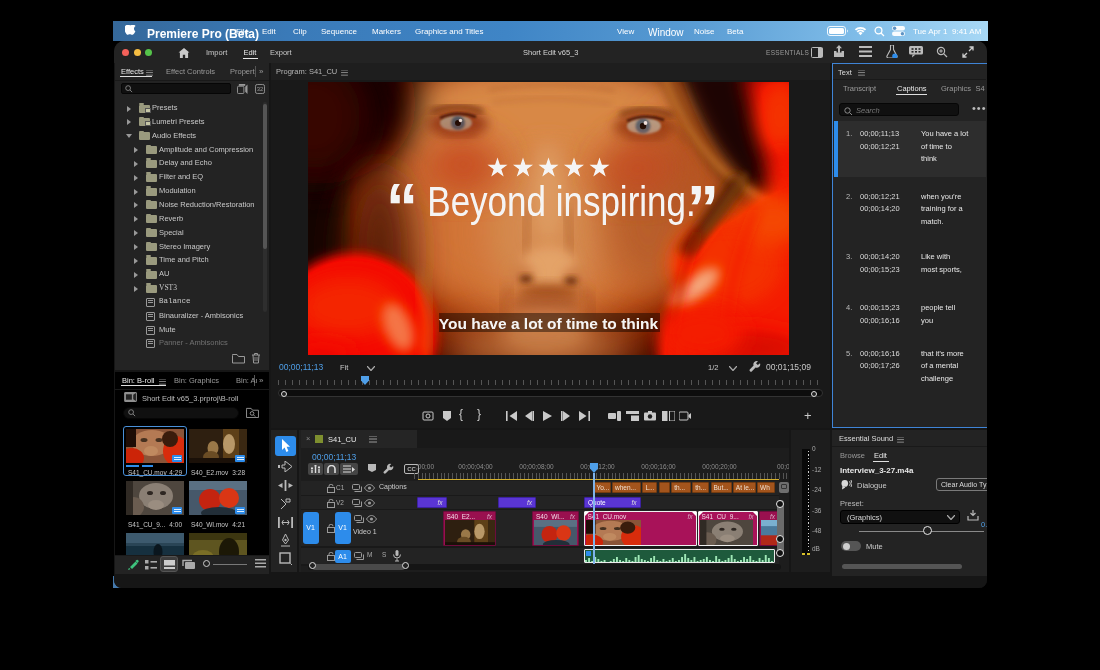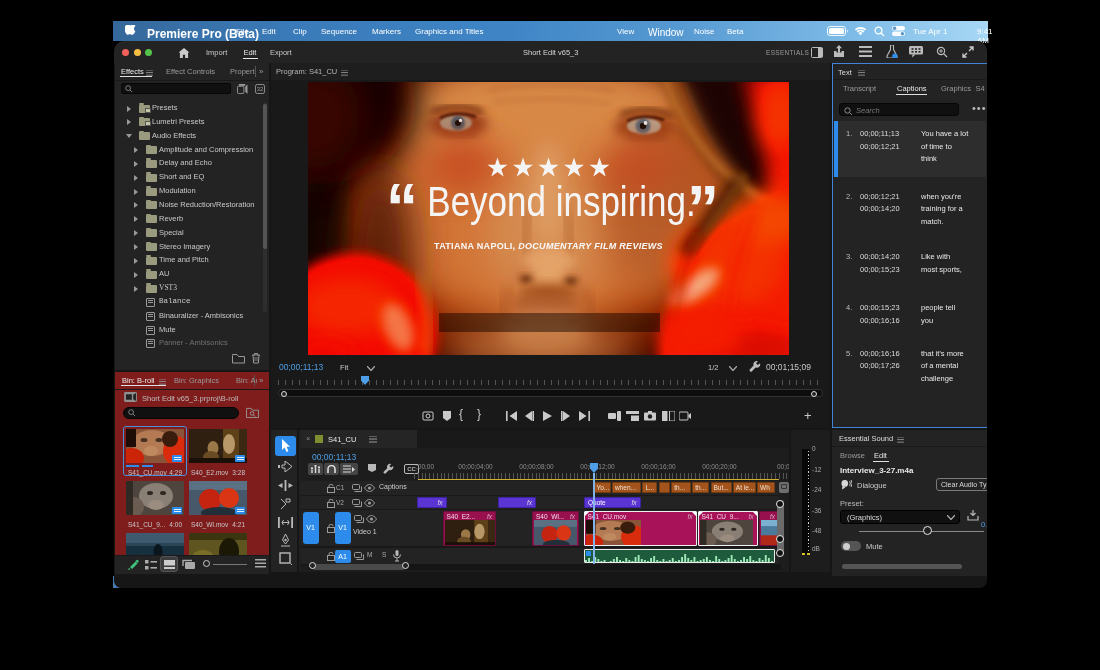--- a/index.html
+++ b/index.html
@@ -45,21 +45,21 @@
         <circle cx="4.5" cy="4.5" r="3.4" fill="none" stroke="#fff" stroke-width="1.3"></circle>
         <path d="M7 7l3 3" stroke="#fff" stroke-width="1.3"></path>
       </svg>
   <svg class="a" style="left:779px;top:5px" width="13" height="10" viewBox="0 0 13 10">
         <rect x="0" y="0" width="13" height="4.4" rx="2.2" fill="#fff" opacity=".95"></rect>
         <circle cx="2.6" cy="2.2" r="1.7" fill="#5e93c4"></circle>
         <rect x="0" y="5.6" width="13" height="4.4" rx="2.2" fill="#fff" opacity=".95"></rect>
         <circle cx="10.4" cy="7.8" r="1.7" fill="#5e93c4"></circle>
       </svg>
   <span class="a" style="left:800px;top:5.5px;font-size:8px">Tue Apr 1</span>
-  <span class="a" style="left:864px;top:5.5px;font-size:8px">9:41 AM</span>
+  <span class="a" style="left:839px;top:5.5px;font-size:8px">9:41 AM</span>
 </div>
 
 <div class="a" id="win" style="left:114px;top:41px;width:873px;height:547px;background:#161616;border-radius:10px 10px 8px 8px;overflow:hidden;font-size:7.5px">
 
   <div class="a" style="left:0;top:0;width:873px;height:22px;background:#232323"></div>
   <div class="a" style="left:8px;top:8px;width:7px;height:7px;border-radius:50%;background:#f4615a"></div>
   <div class="a" style="left:19.5px;top:8px;width:7px;height:7px;border-radius:50%;background:#f5bd42"></div>
   <div class="a" style="left:31px;top:8px;width:7px;height:7px;border-radius:50%;background:#55c34a"></div>
   <svg class="a" style="left:64px;top:6.5px" width="12" height="10" viewBox="0 0 13 12">
         <path d="M6.5 0 0 5.5h1.6V12h3.5V8h2.8v4h3.5V5.5H13z" fill="#c9c9c9"></path>
@@ -152,21 +152,21 @@
     <div class="a" style="left:31px;top:83.0px;width:11px;height:8px;background:#9a9a7e;border-radius:1px"></div>
     <div class="a" style="left:31px;top:81.5px;width:5px;height:2px;background:#9a9a7e;border-radius:1px"></div>
     <span class="tx" style="left:44px;top:81.5px;">Amplitude and Compression</span>
     <div class="a" style="left:19px;top:97.9px;width:0;height:0;border-left:4px solid #999;border-top:3px solid transparent;border-bottom:3px solid transparent"></div>
     <div class="a" style="left:31px;top:96.9px;width:11px;height:8px;background:#9a9a7e;border-radius:1px"></div>
     <div class="a" style="left:31px;top:95.4px;width:5px;height:2px;background:#9a9a7e;border-radius:1px"></div>
     <span class="tx" style="left:44px;top:95.4px;">Delay and Echo</span>
     <div class="a" style="left:19px;top:111.7px;width:0;height:0;border-left:4px solid #999;border-top:3px solid transparent;border-bottom:3px solid transparent"></div>
     <div class="a" style="left:31px;top:110.7px;width:11px;height:8px;background:#9a9a7e;border-radius:1px"></div>
     <div class="a" style="left:31px;top:109.2px;width:5px;height:2px;background:#9a9a7e;border-radius:1px"></div>
-    <span class="tx" style="left:44px;top:109.2px;">Short and EQ</span>
+    <span class="tx" style="left:44px;top:109.2px;">Filter and EQ</span>
     <div class="a" style="left:19px;top:125.6px;width:0;height:0;border-left:4px solid #999;border-top:3px solid transparent;border-bottom:3px solid transparent"></div>
     <div class="a" style="left:31px;top:124.6px;width:11px;height:8px;background:#9a9a7e;border-radius:1px"></div>
     <div class="a" style="left:31px;top:123.1px;width:5px;height:2px;background:#9a9a7e;border-radius:1px"></div>
     <span class="tx" style="left:44px;top:123.1px;">Modulation</span>
     <div class="a" style="left:19px;top:139.4px;width:0;height:0;border-left:4px solid #999;border-top:3px solid transparent;border-bottom:3px solid transparent"></div>
     <div class="a" style="left:31px;top:138.4px;width:11px;height:8px;background:#9a9a7e;border-radius:1px"></div>
     <div class="a" style="left:31px;top:136.9px;width:5px;height:2px;background:#9a9a7e;border-radius:1px"></div>
     <span class="tx" style="left:44px;top:136.9px;">Noise Reduction/Restoration</span>
     <div class="a" style="left:19px;top:153.3px;width:0;height:0;border-left:4px solid #999;border-top:3px solid transparent;border-bottom:3px solid transparent"></div>
     <div class="a" style="left:31px;top:152.3px;width:11px;height:8px;background:#9a9a7e;border-radius:1px"></div>
@@ -215,21 +215,21 @@
 
     <svg class="a" style="left:117px;top:290px" width="13" height="11" viewBox="0 0 13 11">
           <path d="M.5 2.5v7.5h12V3.5h-6l-1.5-2H.5z" fill="none" stroke="#999"></path>
         </svg>
     <svg class="a" style="left:136px;top:289px" width="10" height="12" viewBox="0 0 10 12">
           <path d="M1 3h8M3.5 3V1.5h3V3M2 3l.6 8h4.8L8 3" fill="none" stroke="#999"></path>
           <path d="M4 5v4M6 5v4" stroke="#999" stroke-width=".8"></path>
         </svg>
   </div>
 
-  <div class="a" style="left:1px;top:331px;width:154px;height:202px;background:#7f1d1d;overflow:hidden">
+  <div class="a" style="left:1px;top:331px;width:154px;height:202px;background:#000000;overflow:hidden">
     <span class="tx w" style="left:7px;top:4px">Bin: B-roll</span>
     <svg class="a" style="left:44px;top:6.5px" width="7" height="6" viewBox="0 0 8 7">
           <path d="M0 0h8M0 3h8M0 6h8" stroke="#999"></path>
         </svg>
     <div class="a" style="left:6px;top:12.5px;width:45px;height:1.2px;background:#dedede"></div>
         <div class="a" style="left:139px;top:3px;width:1px;height:11px;background:#555"></div>
     <span class="tx g" style="left:59px;top:4px">Bin: Graphics</span>
     <span class="tx g" style="left:121px;top:4px;max-width:21px;overflow:hidden;display:inline-block">Bin: Au</span>
         <span class="tx g" style="left:144px;top:3.5px;font-size:8px;letter-spacing:-1px">»</span>
     <div class="a" style="left:0;top:17px;width:154px;height:1px;background:#191919"></div>
@@ -473,22 +473,22 @@
 <rect width="481" height="273" fill="#401408" opacity=".06"></rect>
 <polygon points="189.5,75.5 191.9,82.8 199.5,82.8 193.3,87.2 195.7,94.5 189.5,90.0 183.3,94.5 185.7,87.2 179.5,82.8 187.1,82.8" fill="#fff"></polygon>
             <polygon points="215.0,75.5 217.4,82.8 225.0,82.8 218.8,87.2 221.2,94.5 215.0,90.0 208.8,94.5 211.2,87.2 205.0,82.8 212.6,82.8" fill="#fff"></polygon>
             <polygon points="240.5,75.5 242.9,82.8 250.5,82.8 244.3,87.2 246.7,94.5 240.5,90.0 234.3,94.5 236.7,87.2 230.5,82.8 238.1,82.8" fill="#fff"></polygon>
             <polygon points="266.0,75.5 268.4,82.8 276.0,82.8 269.8,87.2 272.2,94.5 266.0,90.0 259.8,94.5 262.2,87.2 256.0,82.8 263.6,82.8" fill="#fff"></polygon>
             <polygon points="291.5,75.5 293.9,82.8 301.5,82.8 295.3,87.2 297.7,94.5 291.5,90.0 285.3,94.5 287.7,87.2 281.5,82.8 289.1,82.8" fill="#fff"></polygon>
 </svg>
 <span style="position:absolute;left:78px;top:88px;font-size:64px;font-weight:700;color:#fff;letter-spacing:-4px;font-family:'Liberation Sans',sans-serif">“</span>
 <div style="position:absolute;left:13px;top:96px;width:481px;text-align:center;font-size:42px;color:#fff;transform:scaleX(.833)">Beyond inspiring.</div>
 <span style="position:absolute;left:379px;top:90px;font-size:64px;font-weight:700;color:#fff;letter-spacing:-4px;font-family:'Liberation Sans',sans-serif">”</span>
-<div style="position:absolute;left:0;top:159px;width:481px;text-align:center;font-size:9px;font-weight:700;letter-spacing:.3px;color:#fff">TATIANA NAPOLI, <span style="font-style:italic">DOCUMENTARY FILM REVIEWS</span></div>
 <div style="position:absolute;left:131px;top:231px;width:221px;height:19px;background:rgba(10,6,4,.45)"></div>
+          <div style="position:absolute;left:0;top:233px;width:481px;text-align:center;font-size:15.5px;font-weight:700;color:#fff">You have a lot of time to think</div>
         </div>
 
     <span class="tx" style="left:8px;top:299px;font-size:8.5px;color:#4f9fe8">00;00;11;13</span>
     <span class="tx" style="left:69px;top:300px">Fit</span>
     <svg class="a" style="left:96px;top:303px" width="8" height="5" viewBox="0 0 8 5">
           <path d="M0 0l4 4.5L8 0" fill="none" stroke="#aaa" stroke-width="1.3"></path>
         </svg>
     <span class="tx" style="left:437px;top:300px">1/2</span>
     <svg class="a" style="left:458px;top:303px" width="8" height="5" viewBox="0 0 8 5">
           <path d="M0 0l4 4.5L8 0" fill="none" stroke="#aaa" stroke-width="1.3"></path>

